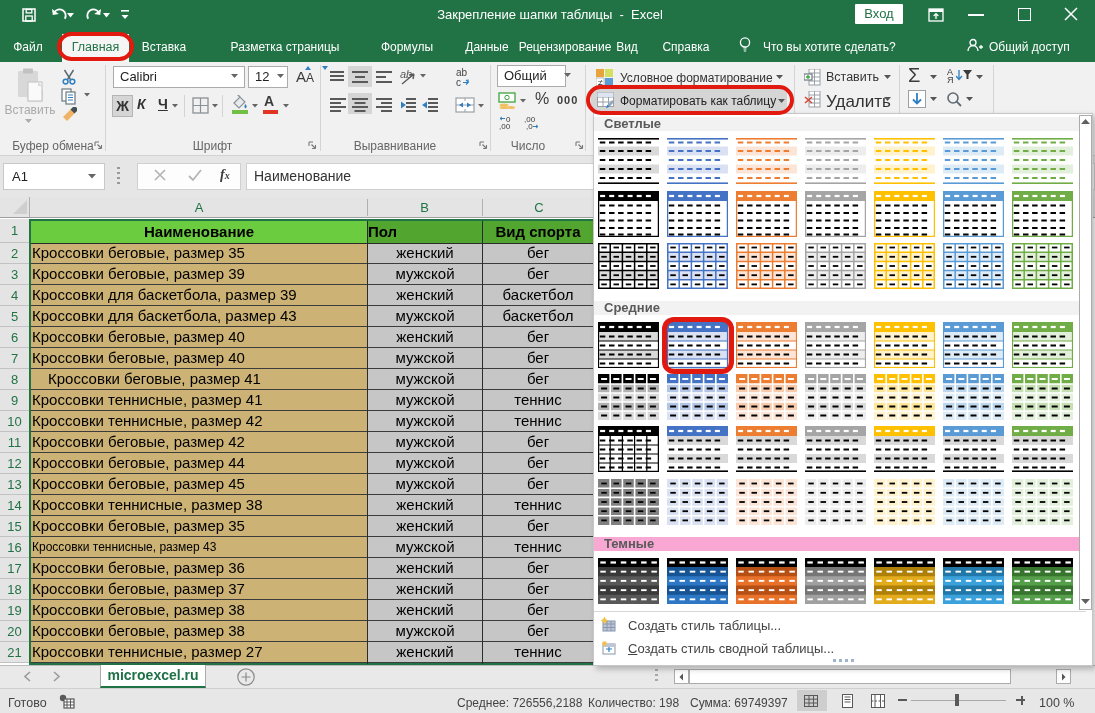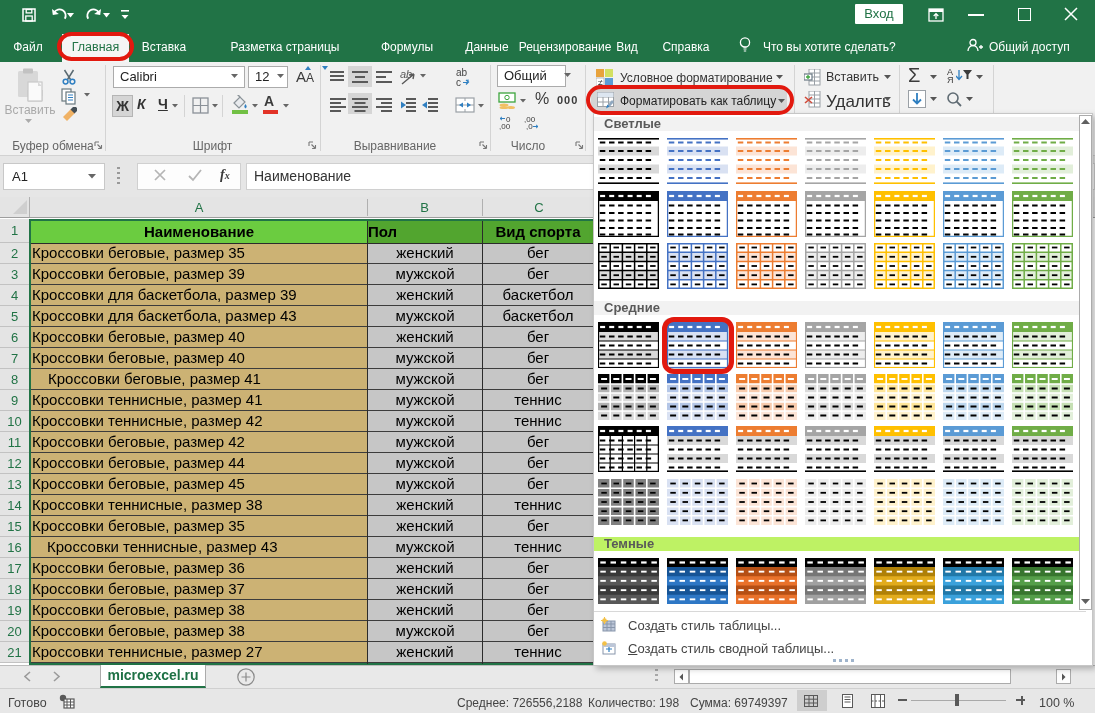--- a/index.html
+++ b/index.html
@@ -37,20 +37,21 @@
       <svg width="7" height="5" viewBox="0 0 7 5" xmlns="http://www.w3.org/2000/svg">
         <path d="M0 0 L7 0 L3.5 4.5 Z" fill="#fff"></path>
       </svg>
     </div>
     <div class="ab" style="left:120px;top:9px">
       <svg width="10" height="11" viewBox="0 0 10 11" xmlns="http://www.w3.org/2000/svg">
         <rect x="1" y="1" width="8" height="1.6" fill="#fff"></rect>
         <path d="M1.5 6 L8.5 6 L5 10 Z" fill="#fff"></path>
       </svg>
     </div>
+    <div class="ab" style="left:380px;top:7px;width:340px;color:#fff;font-size:13px;text-align:center">Закрепление шапки таблицы&nbsp; - &nbsp;Excel</div>
     <div class="ab" style="left:855px;top:4px;width:48px;height:20px;background:#fff;border-radius:1px;color:#217346;font-size:13px;line-height:20px;text-align:center">Вход</div>
     <div class="ab" style="left:928px;top:8px">
       <svg width="16" height="14" viewBox="0 0 16 14" xmlns="http://www.w3.org/2000/svg">
         <rect x="1" y="1" width="14" height="12" fill="none" stroke="#fff" stroke-width="1.3"></rect>
         <rect x="1" y="1" width="14" height="3" fill="#fff"></rect>
         <path d="M8 11 V6 M5.7 8 L8 5.6 L10.3 8" stroke="#fff" stroke-width="1.3" fill="none"></path>
       </svg>
     </div>
     <div class="ab" style="left:968px;top:14px;width:16px;height:2px;background:#fff"></div>
     <div class="ab" style="left:1018px;top:8px;width:13px;height:13px;border:1.4px solid #fff"></div>
@@ -551,21 +552,21 @@
     <div class="ab ct" style="left:483px;top:453px;width:110px;height:21px;background:#c6c6c6;border-bottom:1px solid #3c3c3c;font-size:15px;color:#000;line-height:20px">бег</div>
     <div class="ab" style="left:31px;top:474px;width:336px;height:21px;background:#ccb274;border-bottom:1px solid #3c3c3c;font-size:15px;color:#000;line-height:20px;padding-left:1px">Кроссовки беговые, размер 45</div>
     <div class="ab ct" style="left:368px;top:474px;width:114px;height:21px;background:#c6c6c6;border-bottom:1px solid #3c3c3c;font-size:15px;color:#000;line-height:20px">мужской</div>
     <div class="ab ct" style="left:483px;top:474px;width:110px;height:21px;background:#c6c6c6;border-bottom:1px solid #3c3c3c;font-size:15px;color:#000;line-height:20px">бег</div>
     <div class="ab" style="left:31px;top:495px;width:336px;height:21px;background:#ccb274;border-bottom:1px solid #3c3c3c;font-size:15px;color:#000;line-height:20px;padding-left:1px">Кроссовки теннисные, размер 38</div>
     <div class="ab ct" style="left:368px;top:495px;width:114px;height:21px;background:#c6c6c6;border-bottom:1px solid #3c3c3c;font-size:15px;color:#000;line-height:20px">женский</div>
     <div class="ab ct" style="left:483px;top:495px;width:110px;height:21px;background:#c6c6c6;border-bottom:1px solid #3c3c3c;font-size:15px;color:#000;line-height:20px">теннис</div>
     <div class="ab" style="left:31px;top:516px;width:336px;height:21px;background:#ccb274;border-bottom:1px solid #3c3c3c;font-size:15px;color:#000;line-height:20px;padding-left:1px">Кроссовки беговые, размер 35</div>
     <div class="ab ct" style="left:368px;top:516px;width:114px;height:21px;background:#c6c6c6;border-bottom:1px solid #3c3c3c;font-size:15px;color:#000;line-height:20px">женский</div>
     <div class="ab ct" style="left:483px;top:516px;width:110px;height:21px;background:#c6c6c6;border-bottom:1px solid #3c3c3c;font-size:15px;color:#000;line-height:20px">бег</div>
-    <div class="ab" style="left:31px;top:537px;width:336px;height:21px;background:#ccb274;border-bottom:1px solid #3c3c3c;font-size:15px;color:#000;line-height:20px;padding-left:16px">Кроссовки теннисные, размер 43</div>
+    <div class="ab" style="left:31px;top:537px;width:336px;height:21px;background:#ccb274;border-bottom:1px solid #3c3c3c;font-size:12px;color:#000;line-height:20px;padding-left:1px">Кроссовки теннисные, размер 43</div>
     <div class="ab ct" style="left:368px;top:537px;width:114px;height:21px;background:#c6c6c6;border-bottom:1px solid #3c3c3c;font-size:15px;color:#000;line-height:20px">мужской</div>
     <div class="ab ct" style="left:483px;top:537px;width:110px;height:21px;background:#c6c6c6;border-bottom:1px solid #3c3c3c;font-size:15px;color:#000;line-height:20px">теннис</div>
     <div class="ab" style="left:31px;top:558px;width:336px;height:21px;background:#ccb274;border-bottom:1px solid #3c3c3c;font-size:15px;color:#000;line-height:20px;padding-left:1px">Кроссовки беговые, размер 36</div>
     <div class="ab ct" style="left:368px;top:558px;width:114px;height:21px;background:#c6c6c6;border-bottom:1px solid #3c3c3c;font-size:15px;color:#000;line-height:20px">женский</div>
     <div class="ab ct" style="left:483px;top:558px;width:110px;height:21px;background:#c6c6c6;border-bottom:1px solid #3c3c3c;font-size:15px;color:#000;line-height:20px">бег</div>
     <div class="ab" style="left:31px;top:579px;width:336px;height:21px;background:#ccb274;border-bottom:1px solid #3c3c3c;font-size:15px;color:#000;line-height:20px;padding-left:1px">Кроссовки беговые, размер 37</div>
     <div class="ab ct" style="left:368px;top:579px;width:114px;height:21px;background:#c6c6c6;border-bottom:1px solid #3c3c3c;font-size:15px;color:#000;line-height:20px">женский</div>
     <div class="ab ct" style="left:483px;top:579px;width:110px;height:21px;background:#c6c6c6;border-bottom:1px solid #3c3c3c;font-size:15px;color:#000;line-height:20px">бег</div>
     <div class="ab" style="left:31px;top:600px;width:336px;height:21px;background:#ccb274;border-bottom:1px solid #3c3c3c;font-size:15px;color:#000;line-height:20px;padding-left:1px">Кроссовки беговые, размер 38</div>
     <div class="ab ct" style="left:368px;top:600px;width:114px;height:21px;background:#c6c6c6;border-bottom:1px solid #3c3c3c;font-size:15px;color:#000;line-height:20px">женский</div>
@@ -643,21 +644,21 @@
     </div>
     <div class="ab" style="left:898px;top:699px;width:9px;height:2px;background:#595959"></div>
     <div class="ab" style="left:911px;top:699.5px;width:95px;height:1.5px;background:#a9a9a9"></div>
     <div class="ab" style="left:955px;top:694px;width:4px;height:12px;background:#595959"></div>
     <div class="ab" style="left:1016px;top:699px;width:9px;height:2px;background:#595959"></div>
     <div class="ab" style="left:1012.5px;top:695.5px;width:2px;height:9px;background:#595959;margin-left:8px"></div>
     <div class="ab" style="left:1039px;top:696px;font-size:12.5px;color:#444">100 %</div>
     <div class="ab" style="left:593px;top:113px;width:500px;height:553px;background:#fff;border:1px solid #c6c6c6;box-shadow:3px 3px 6px rgba(0,0,0,0.25)"></div>
     <div class="ab" style="left:594px;top:117px;width:492px;height:14px;background:#f2f2f2;font-size:13px;font-weight:bold;color:#595959;padding-left:10px;line-height:14px">Светлые</div>
     <div class="ab" style="left:594px;top:301px;width:492px;height:14px;background:#f2f2f2;font-size:13px;font-weight:bold;color:#595959;padding-left:10px;line-height:14px">Средние</div>
-    <div class="ab" style="left:594px;top:537px;width:492px;height:14px;background:#bef264;font-size:13px;font-weight:bold;color:#595959;padding-left:10px;line-height:14px">Темные</div>
+    <div class="ab" style="left:594px;top:537px;width:492px;height:14px;background:#f9a8d4;font-size:13px;font-weight:bold;color:#595959;padding-left:10px;line-height:14px">Темные</div>
     <div class="ab" style="left:663px;top:318px;width:69px;height:54px;background:#c9cdd2;border-radius:7px"></div>
     <div class="ab" style="left:598px;top:138px">
       <svg width="61" height="46" viewBox="0 0 61 46" xmlns="http://www.w3.org/2000/svg">
         <rect x="0" y="8.5" width="61" height="9" fill="#d9d9d9"></rect>
         <rect x="0" y="26.5" width="61" height="9" fill="#d9d9d9"></rect>
         <rect x="0" y="0" width="61" height="1.6" fill="#000"></rect>
         <rect x="0" y="44.4" width="61" height="1.6" fill="#000"></rect>
         <rect x="1.8" y="3.5" width="5.5" height="2" fill="#000"></rect>
         <rect x="11.0" y="3.5" width="5.5" height="2" fill="#000"></rect>
         <rect x="20.1" y="3.5" width="5.5" height="2" fill="#000"></rect>

